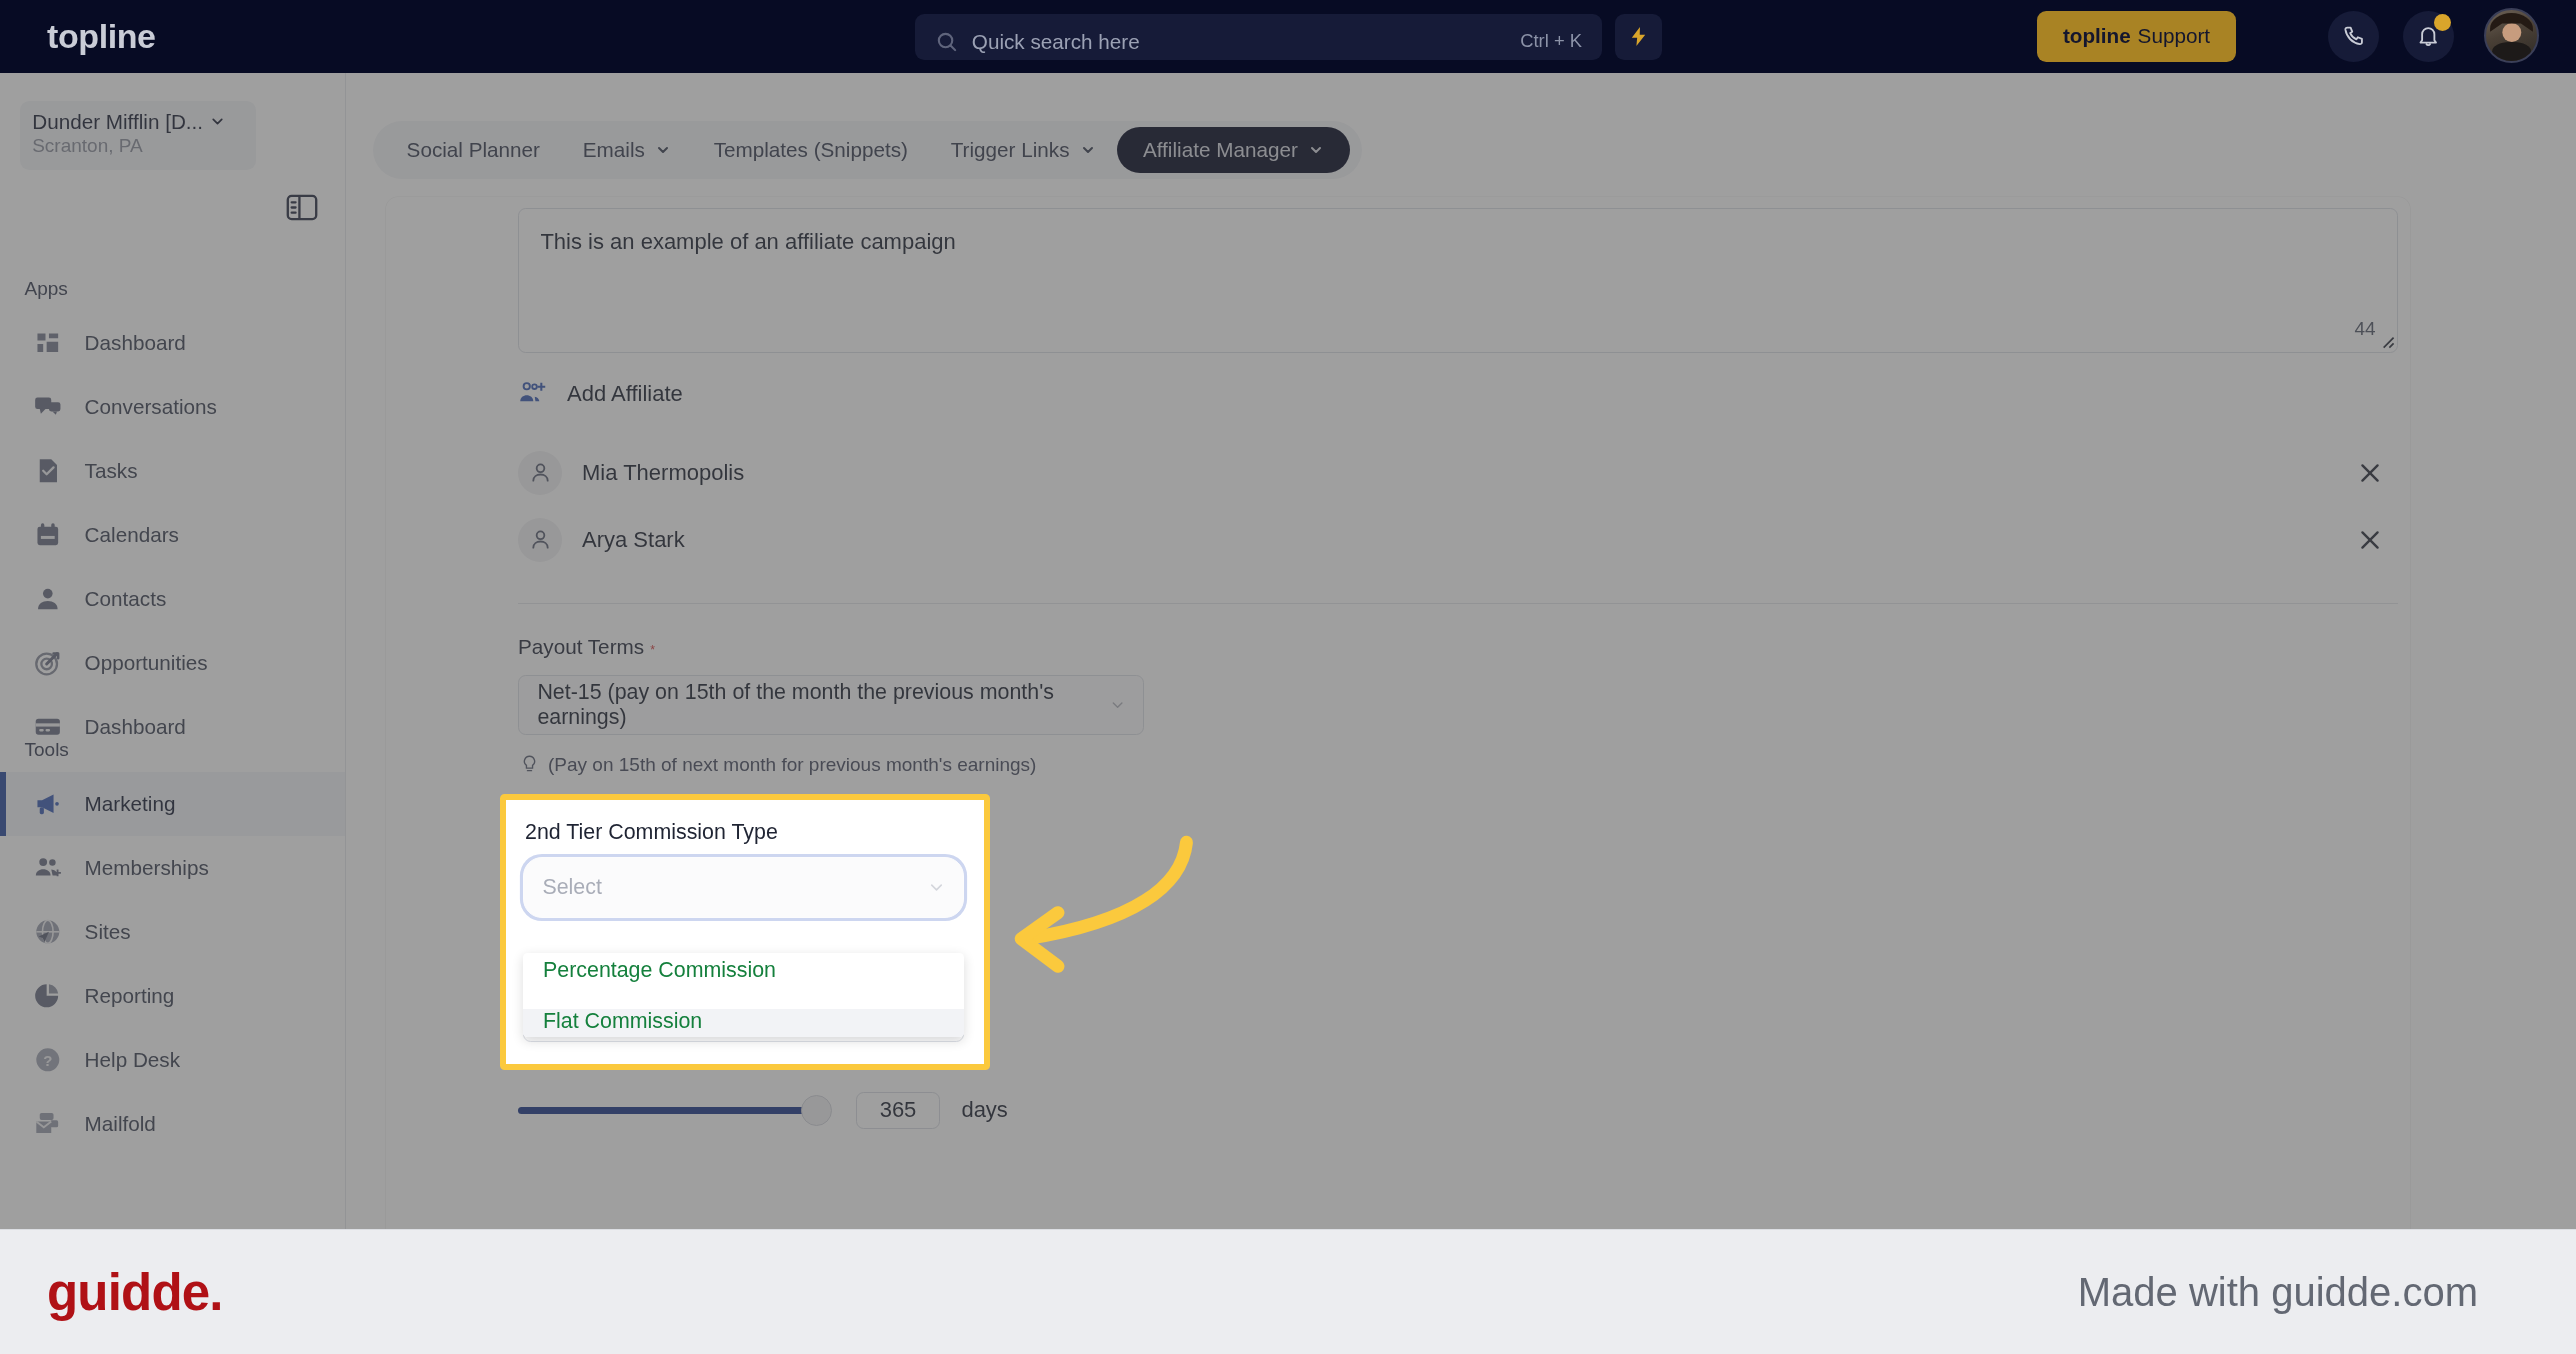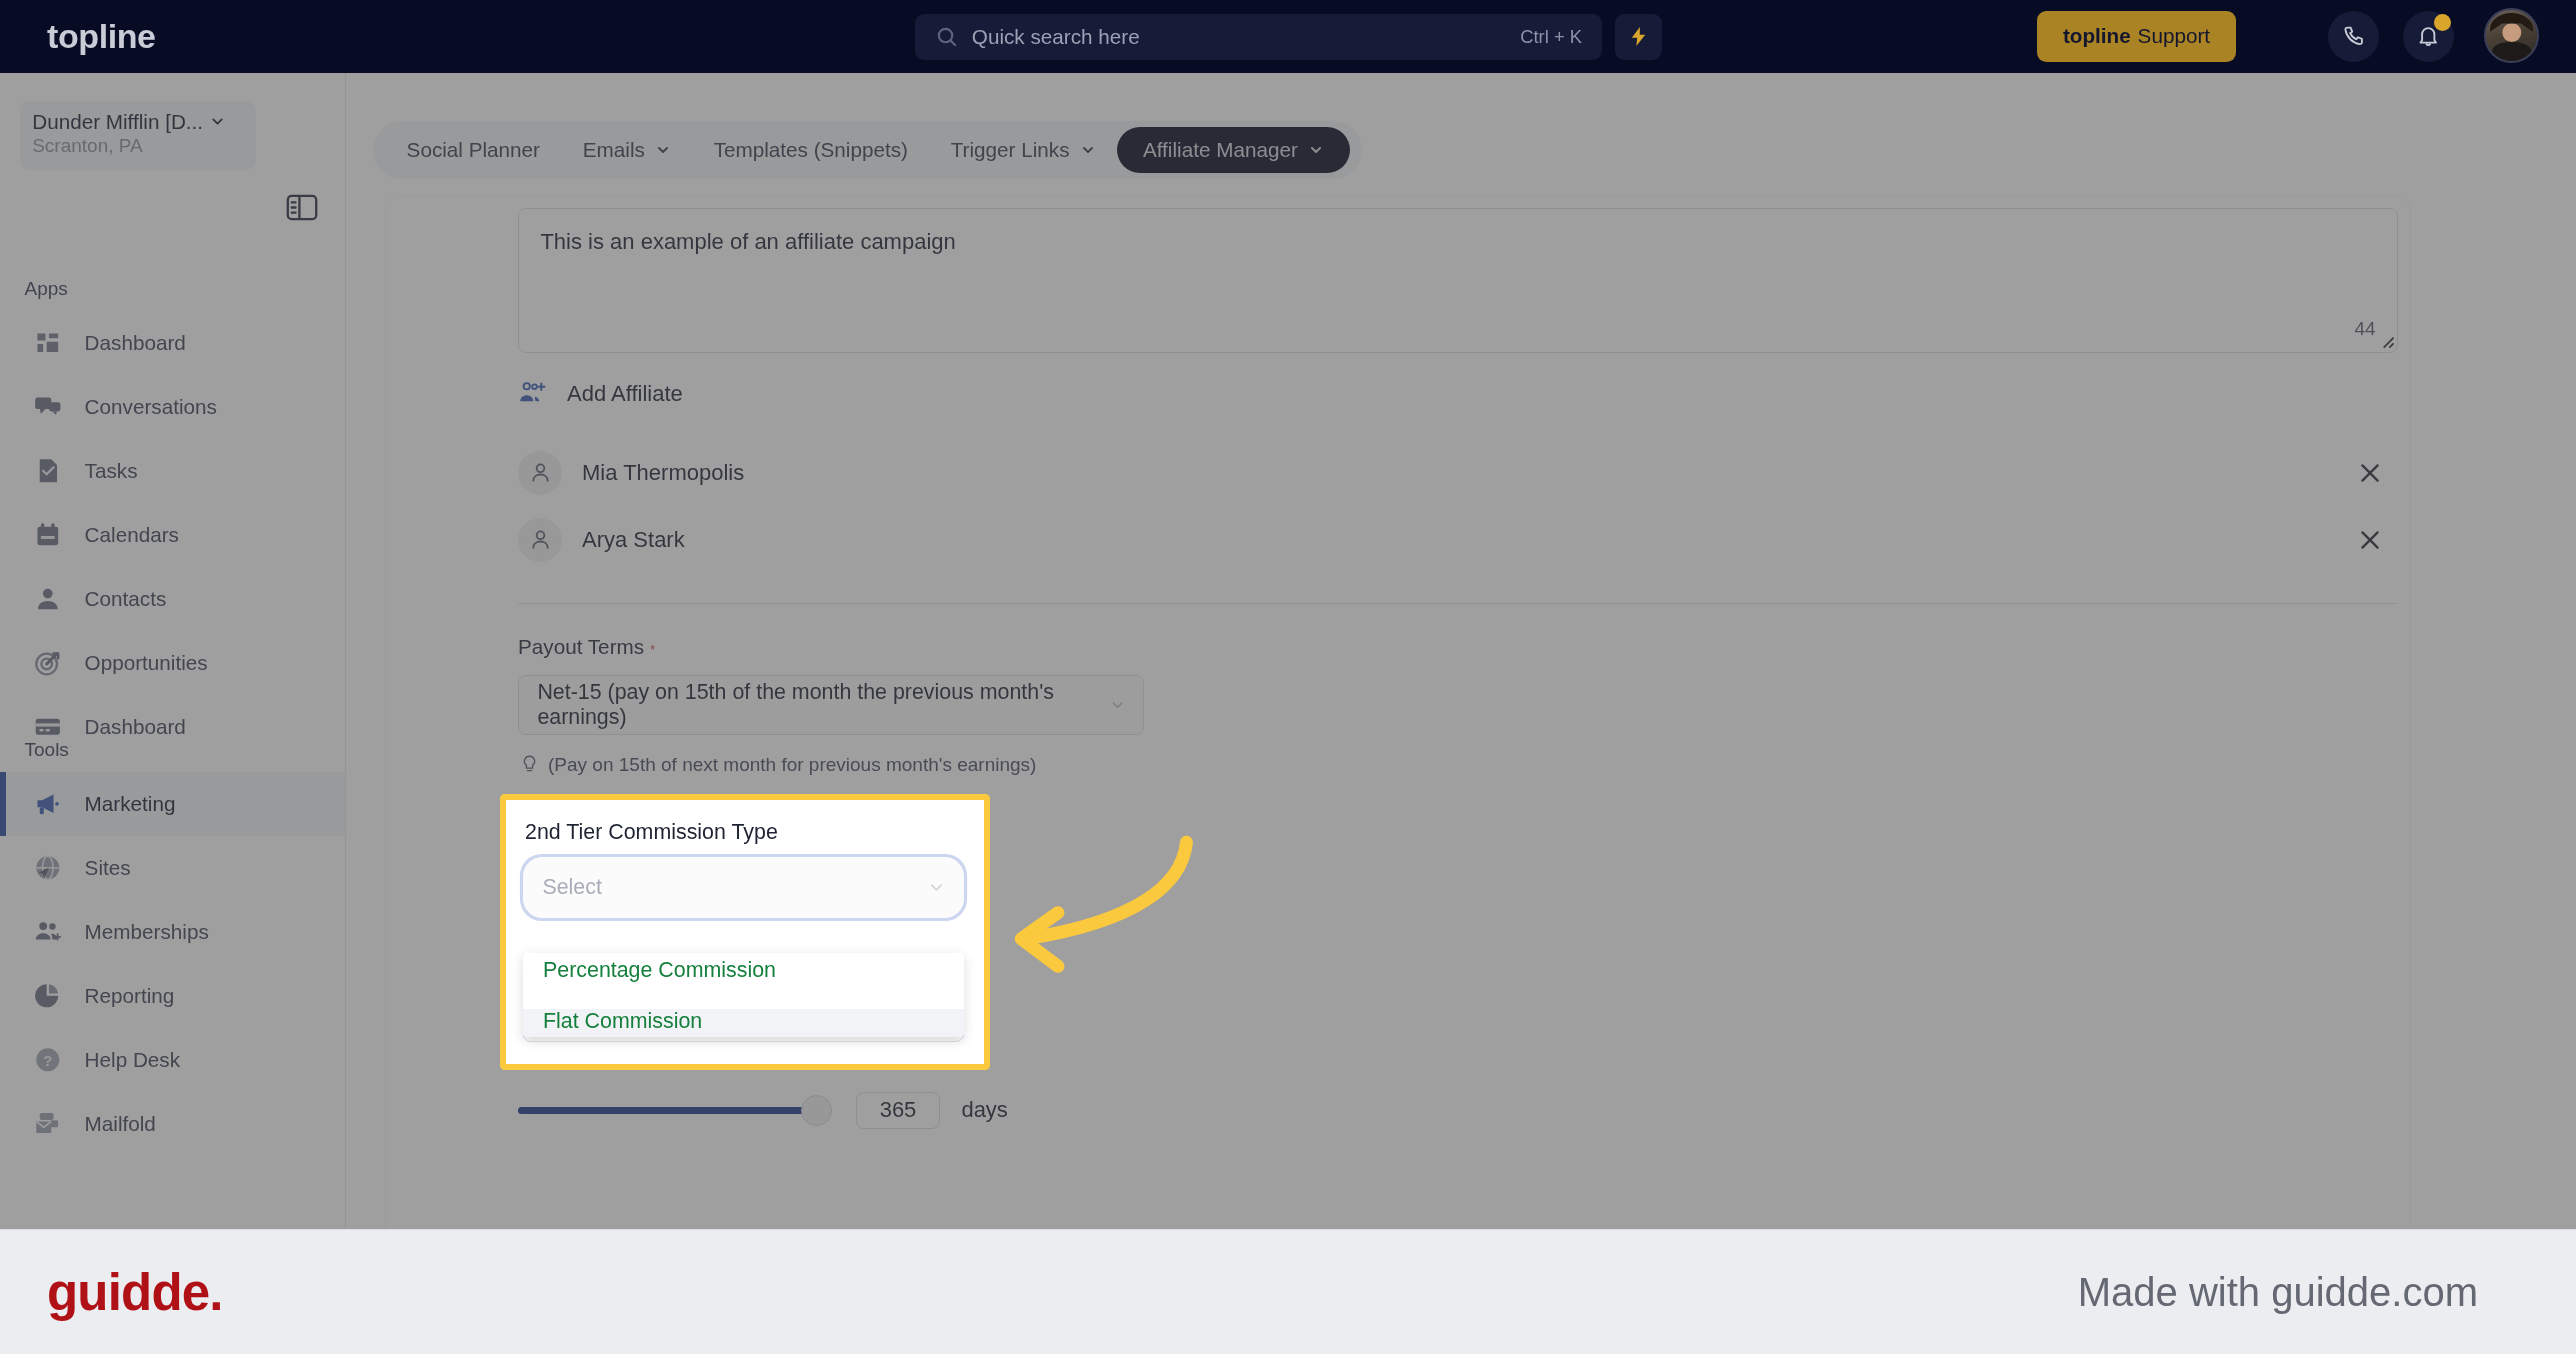--- a/index.html
+++ b/index.html
@@ -50,21 +50,20 @@
     color: #c9ccd6;
     letter-spacing: -0.4px;
   }
   .search-wrap {
     position: absolute;
     left: 915px; top: 13.8px;
     width: 687px; height: 46px;
     background: #161B38;
     border-radius: 9.2px;
     display: flex;
-    align-items: center;
     padding: 16px 20px;
   }
   .search-icon { width: 23px; height: 23px; flex: none; opacity: .55; }
   .search-ph {
     margin-left: 13.8px;
     font-size: 20.7px;
     color: #9BA1B4;
     flex: 1;
   }
   .search-kbd {
@@ -577,37 +576,37 @@
 
         <div class="nav-item active" style="margin-top:10.7px">
           <svg class="nav-ico" viewBox="0 0 24 24" fill="#3d5fb5">
               <path d="M3 9h4l10-5v16L7 15H3z"></path>
               <rect x="5" y="15" width="3.6" height="6" rx="1.4"></rect>
               <circle cx="20" cy="12" r="1.6"></circle>
             </svg>
           <span class="lbl">Marketing</span>
         </div>
         <div class="nav-item">
-          <svg class="nav-ico" viewBox="0 0 24 24" fill="#9b9fae">
-              <circle cx="12" cy="12" r="10"></circle>
-              <ellipse cx="12" cy="12" rx="4.6" ry="10" fill="none" stroke="#f0f0f2" stroke-width="1.4"></ellipse>
-              <line x1="2" y1="12" x2="22" y2="12" stroke="#f0f0f2" stroke-width="1.4"></line>
-              <path d="M4 16l9-4-4 9-1.4-3.6z" fill="#5d6276"></path>
-            </svg>
-          <span class="lbl">Sites</span>
-        </div>
-        <div class="nav-item">
           <svg class="nav-ico" viewBox="0 0 24 24" fill="#6b7084">
               <circle cx="8" cy="7" r="3.4"></circle>
               <circle cx="16" cy="7.4" r="2.8"></circle>
               <path d="M1.6 18.6c0-3.4 2.9-5.4 6.4-5.4s6.4 2 6.4 5.4z"></path>
               <path d="M15 13.4c3 .2 5.4 2 5.4 5.2h-4.2z"></path>
               <path d="M17.6 15.6h2.1v-2.1h1.6v2.1H23.4v1.6h-2.1v2.1h-1.6v-2.1h-2.1z"></path>
             </svg>
           <span class="lbl">Memberships</span>
+        </div>
+        <div class="nav-item">
+          <svg class="nav-ico" viewBox="0 0 24 24" fill="#9b9fae">
+              <circle cx="12" cy="12" r="10"></circle>
+              <ellipse cx="12" cy="12" rx="4.6" ry="10" fill="none" stroke="#f0f0f2" stroke-width="1.4"></ellipse>
+              <line x1="2" y1="12" x2="22" y2="12" stroke="#f0f0f2" stroke-width="1.4"></line>
+              <path d="M4 16l9-4-4 9-1.4-3.6z" fill="#5d6276"></path>
+            </svg>
+          <span class="lbl">Sites</span>
         </div>
         <div class="nav-item">
           <svg class="nav-ico" viewBox="0 0 24 24" fill="#6b7084">
               <path d="M11 2a10 10 0 1 0 10 10H11z"></path>
               <path d="M13 2v8h8A10 10 0 0 0 13 2z" opacity=".75"></path>
             </svg>
           <span class="lbl">Reporting</span>
         </div>
         <div class="nav-item">
           <svg class="nav-ico" viewBox="0 0 24 24" fill="#a2a6b4">

